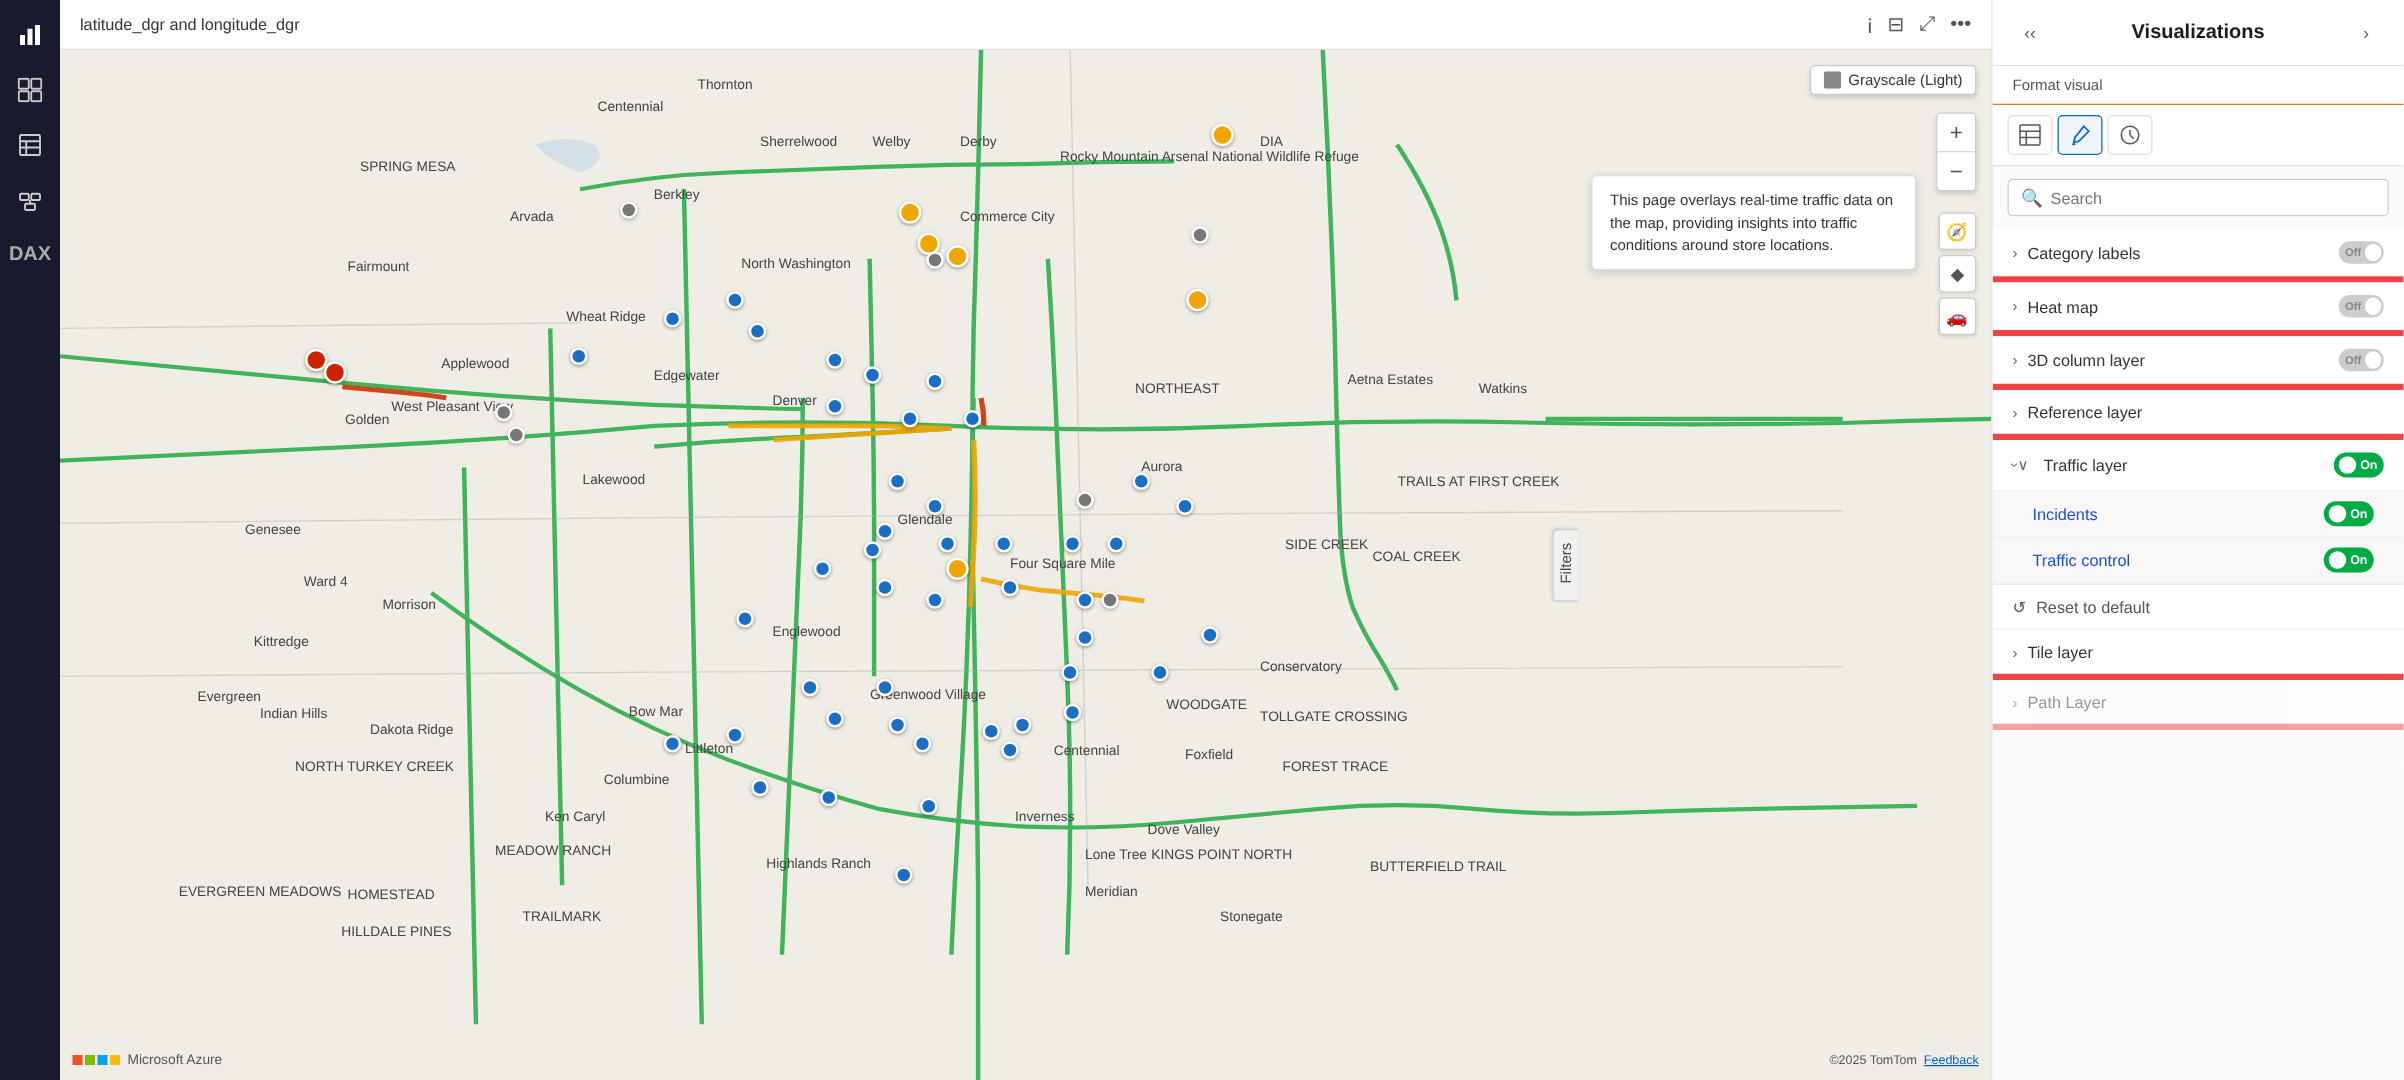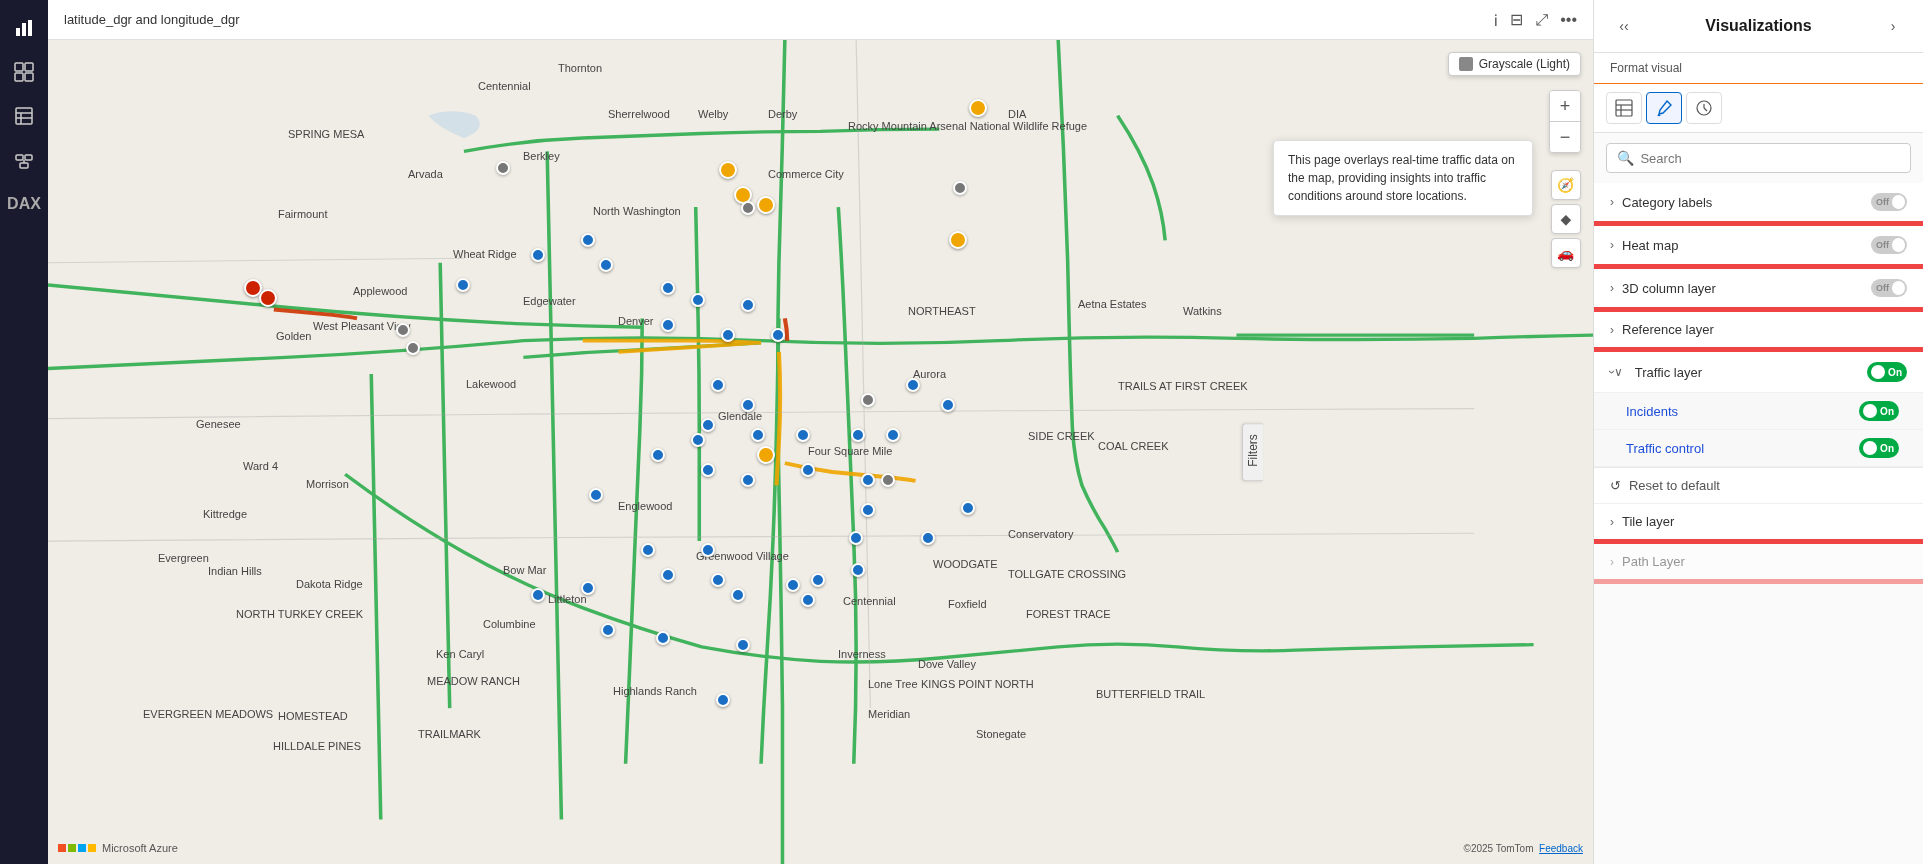--- a/index.html
+++ b/index.html
@@ -660,34 +660,34 @@
         <div class="city-label" style="left: 160px; top: 525px;">Indian Hills</div>
         <div class="city-label" style="left: 248px; top: 538px;">Dakota Ridge</div>
         <div class="city-label" style="left: 455px; top: 524px;">Bow Mar</div>
         <div class="city-label" style="left: 500px; top: 553px;">Littleton</div>
         <div class="city-label" style="left: 795px; top: 555px;">Centennial</div>
         <div class="city-label" style="left: 900px; top: 558px;">Foxfield</div>
         <div class="city-label" style="left: 435px; top: 578px;">Columbine</div>
         <div class="city-label" style="left: 388px; top: 608px;">Ken Caryl</div>
         <div class="city-label" style="left: 565px; top: 645px;">Highlands Ranch</div>
         <div class="city-label" style="left: 820px; top: 638px;">Lone Tree</div>
-        <div class="city-label" style="left: 790px; top: 608px;">Inverness</div>
+        <div class="city-label" style="left: 764px; top: 608px;">Inverness</div>
         <div class="city-label" style="left: 870px; top: 618px;">Dove Valley</div>
         <div class="city-label" style="left: 820px; top: 668px;">Meridian</div>
         <div class="city-label" style="left: 928px; top: 688px;">Stonegate</div>
         <div class="city-label" style="left: 960px; top: 68px;">DIA</div>
         <div class="city-label" style="left: 960px; top: 488px;">Conservatory</div>
         <div class="city-label" style="left: 885px; top: 518px;">WOODGATE</div>
         <div class="city-label" style="left: 960px; top: 528px;">TOLLGATE CROSSING</div>
         <div class="city-label" style="left: 980px; top: 390px;">SIDE CREEK</div>
         <div class="city-label" style="left: 1050px; top: 400px;">COAL CREEK</div>
         <div class="city-label" style="left: 1070px; top: 340px;">TRAILS AT FIRST CREEK</div>
         <div class="city-label" style="left: 860px; top: 265px;">NORTHEAST</div>
         <div class="city-label" style="left: 188px; top: 568px;">NORTH TURKEY CREEK</div>
-        <div class="city-label" style="left: 348px; top: 635px; margin-left: 31px;">MEADOW RANCH</div>
+        <div class="city-label" style="left: 348px; top: 635px;">MEADOW RANCH</div>
         <div class="city-label" style="left: 370px; top: 688px;">TRAILMARK</div>
         <div class="city-label" style="left: 225px; top: 700px;">HILLDALE PINES</div>
         <div class="city-label" style="left: 230px; top: 670px;">HOMESTEAD</div>
         <div class="city-label" style="left: 95px; top: 668px;">EVERGREEN MEADOWS</div>
         <div class="city-label" style="left: 1048px; top: 648px;">BUTTERFIELD TRAIL</div>
         <div class="city-label" style="left: 873px; top: 638px;">KINGS POINT NORTH</div>
         <div class="city-label" style="left: 978px; top: 568px;">FOREST TRACE</div>
         <div class="city-label" style="left: 240px; top: 88px;">SPRING MESA</div>
       </div>
 

